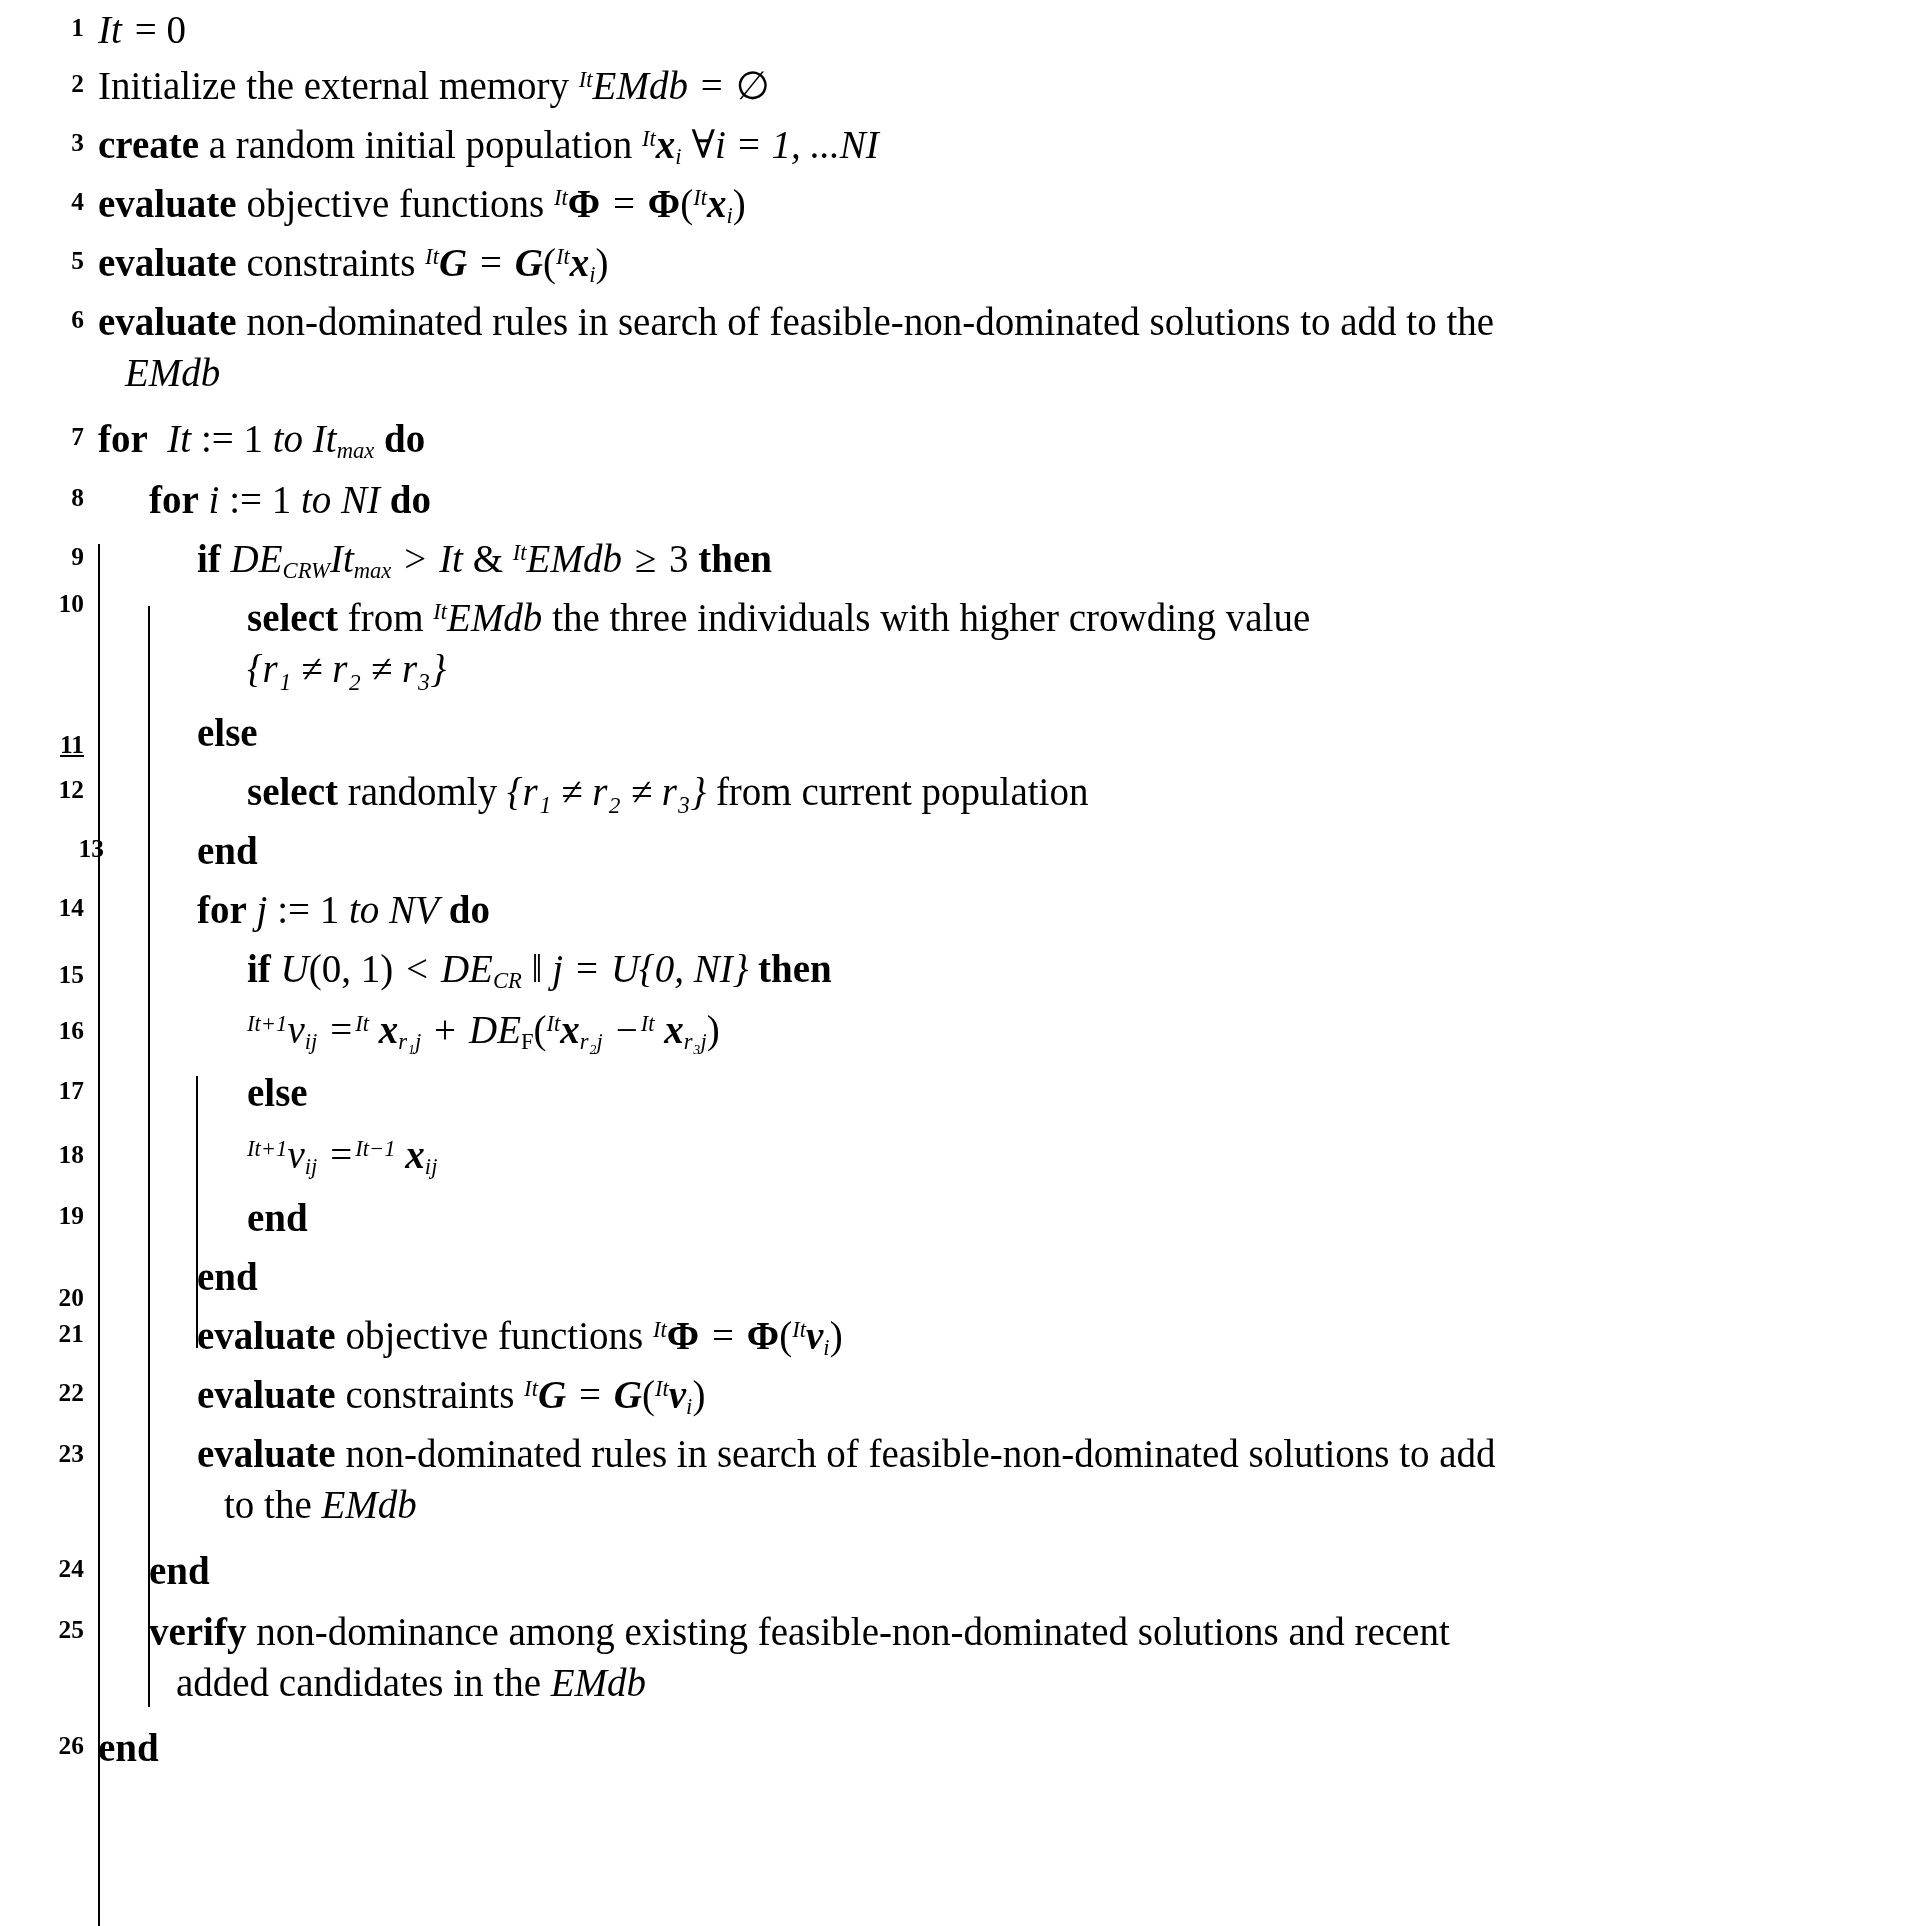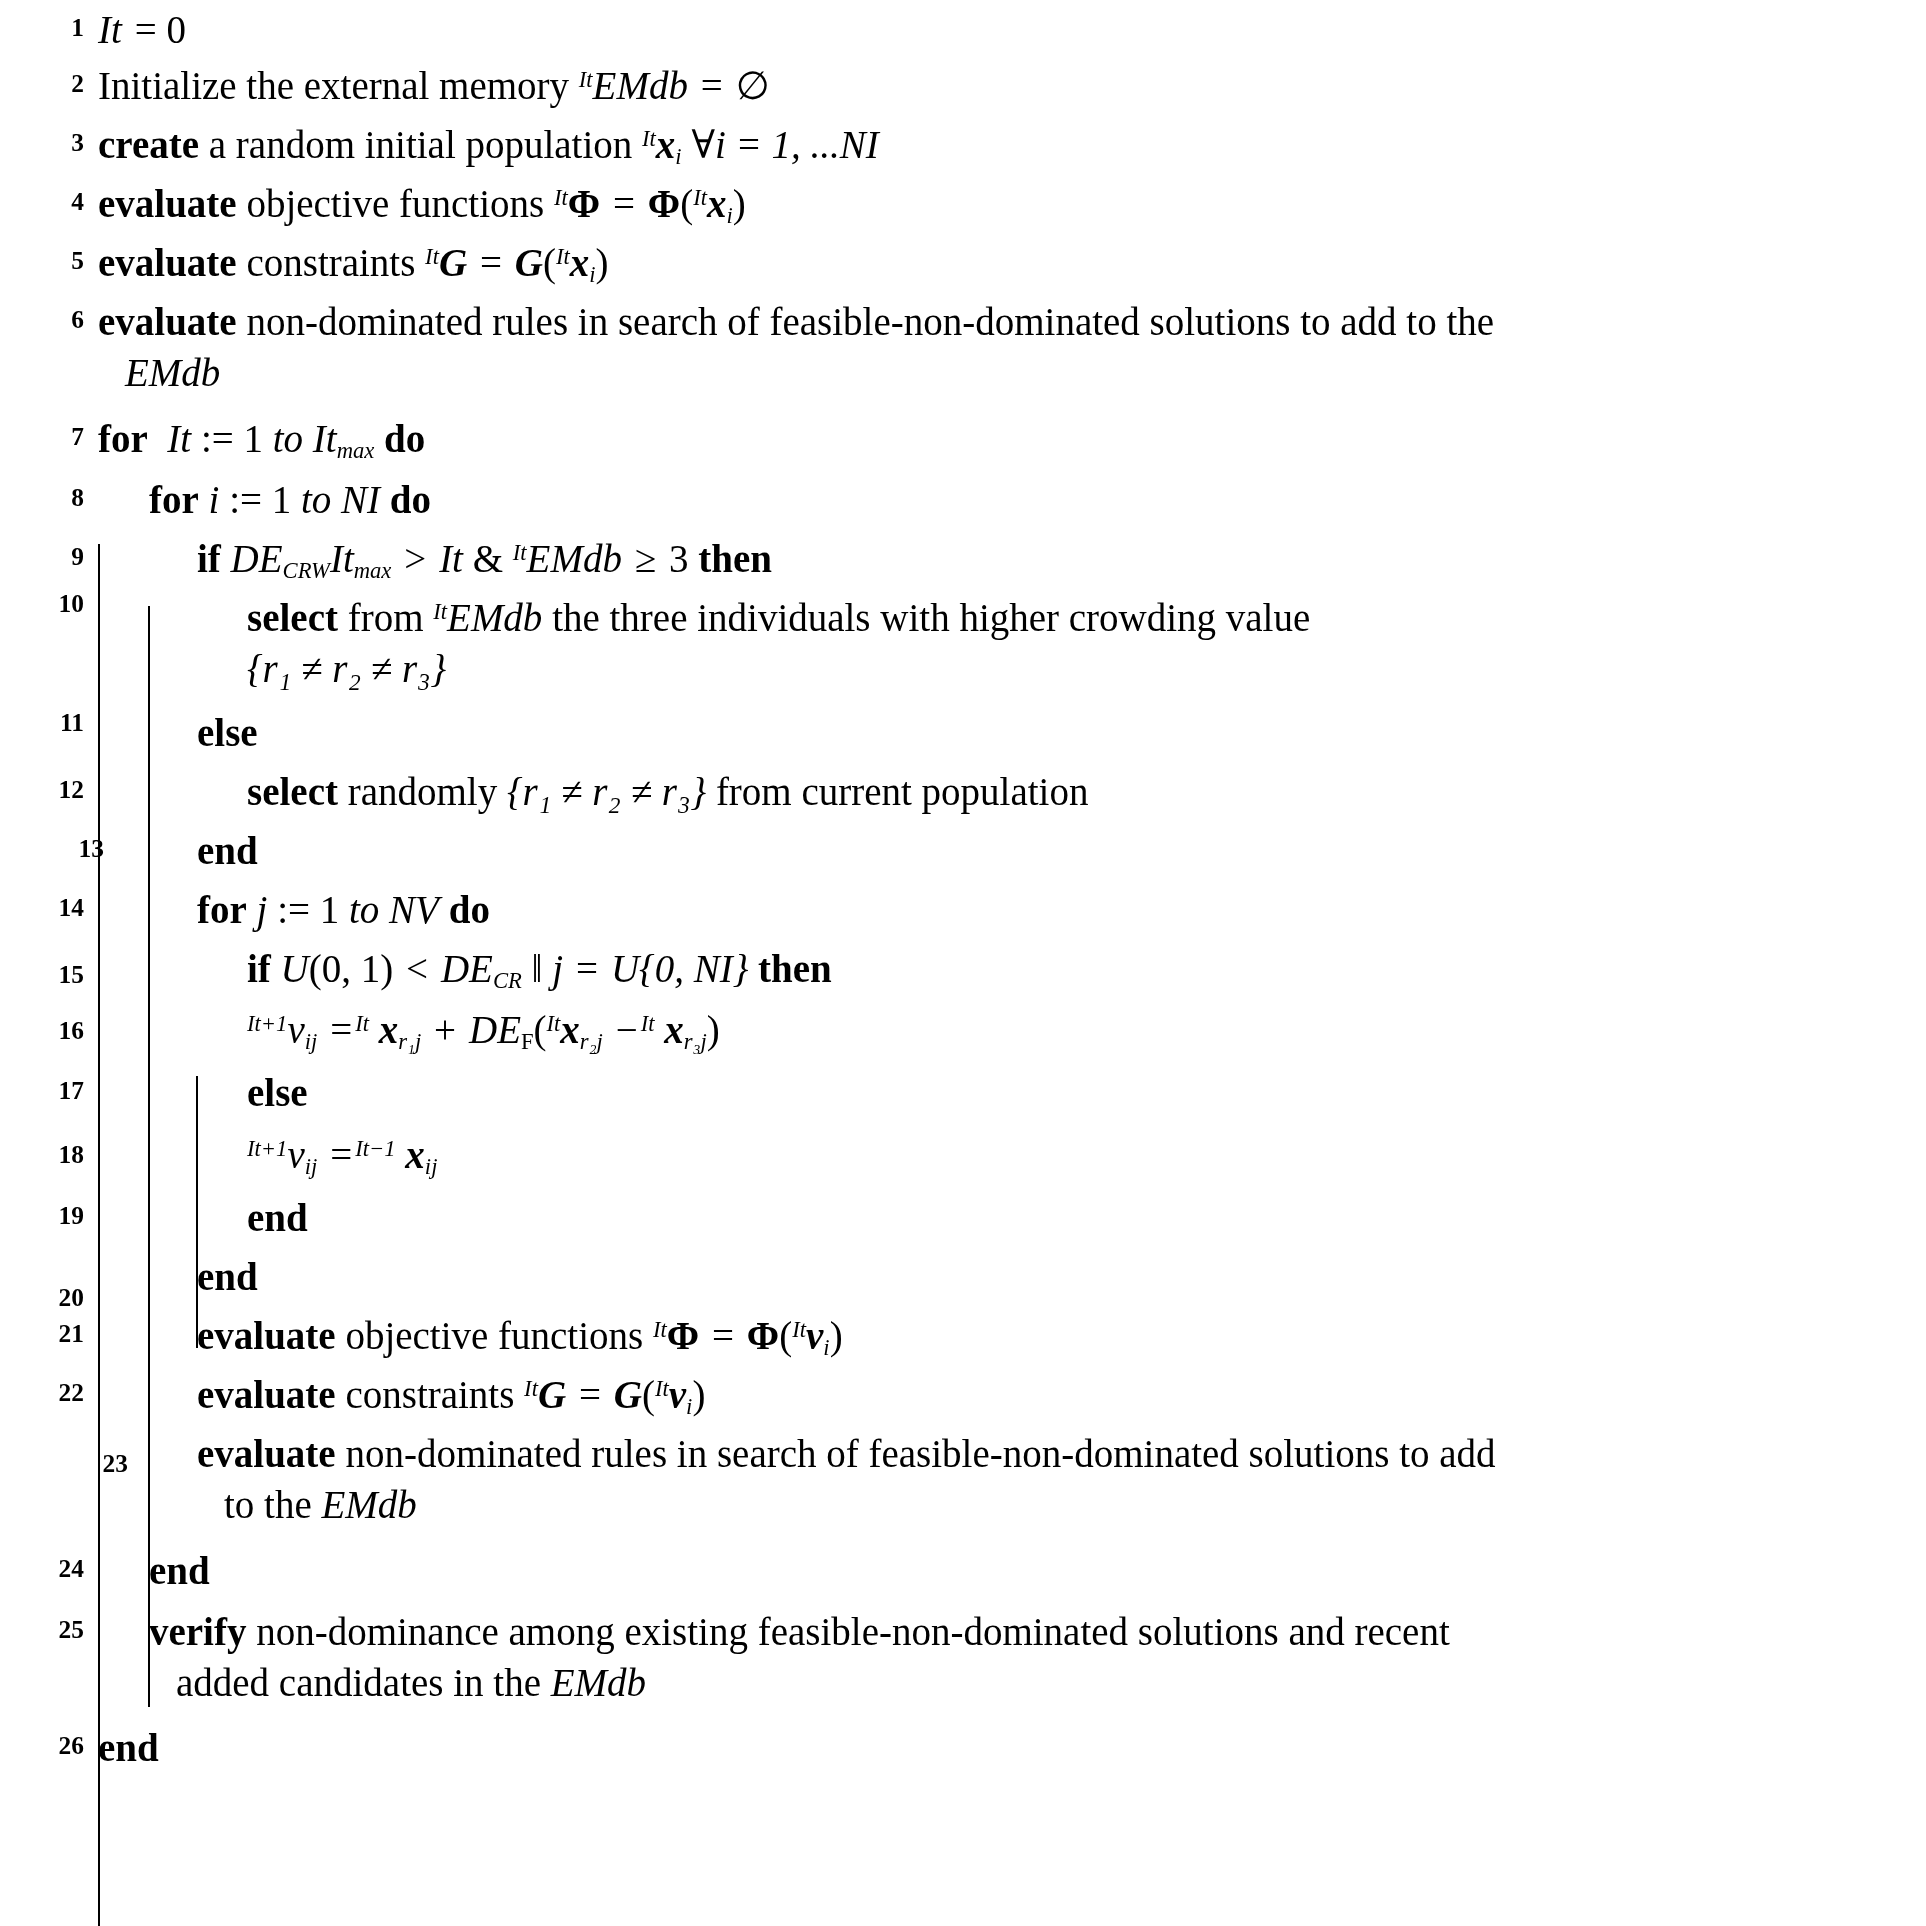--- a/index.html
+++ b/index.html
@@ -204,21 +204,21 @@
     <span class="code wrap" style="padding-top:3.9px;">
       <span class="kw">select</span>
       <span class="up">from</span>
       <span class="pre">It</span><span class="mathit">EMdb</span>
       <span class="up">the three individuals with higher crowding value</span>
       <span class="cont" style="padding-left:0;"><span class="mathit">{r₁ ≠ r₂ ≠ r₃}</span></span>
     </span>
   </div>
 
   <div class="row d2" style="height:59px;">
-    <span class="lineno" style="top:6px;">11</span>
+    <span class="lineno" style="top:28px;text-decoration:underline;">11</span>
     <span class="code" style="padding-top:3.9px;">
       <span class="kw">else</span>
     </span>
   </div>
 
   <div class="row d3" style="height:59px;">
     <span class="lineno" style="top:14px;">12</span>
     <span class="code" style="padding-top:3.9px;">
       <span class="kw">select</span>
       <span class="up">randomly</span>
@@ -321,21 +321,21 @@
     <span class="code" style="padding-top:3.9px;">
       <span class="kw">evaluate</span>
       <span class="up">constraints</span>
       <span class="pre">It</span><span class="mathbf">G</span>
       <span class="op">=</span>
       <span class="mathbf">G</span><span class="up">(</span><span class="pre">It</span><span class="mathbf">v</span><span class="sub">i</span><span class="up">)</span>
     </span>
   </div>
 
   <div class="row d2" style="height:116px;">
-    <span class="lineno" style="top:26px;padding-left:44px;">23</span>
+    <span class="lineno" style="top:16px;">23</span>
     <span class="code wrap" style="padding-top:3.9px;padding-right:50px;">
       <span class="kw">evaluate</span>
       <span class="up">non-dominated rules in search of feasible-non-dominated solutions to add</span>
       <span class="cont"><span class="up">to the</span>
         <span class="mathit">EMdb</span></span>
     </span>
   </div>
 
   <div class="row d1" style="height:62px;">
     <span class="lineno" style="top:14.6px;">24</span>

